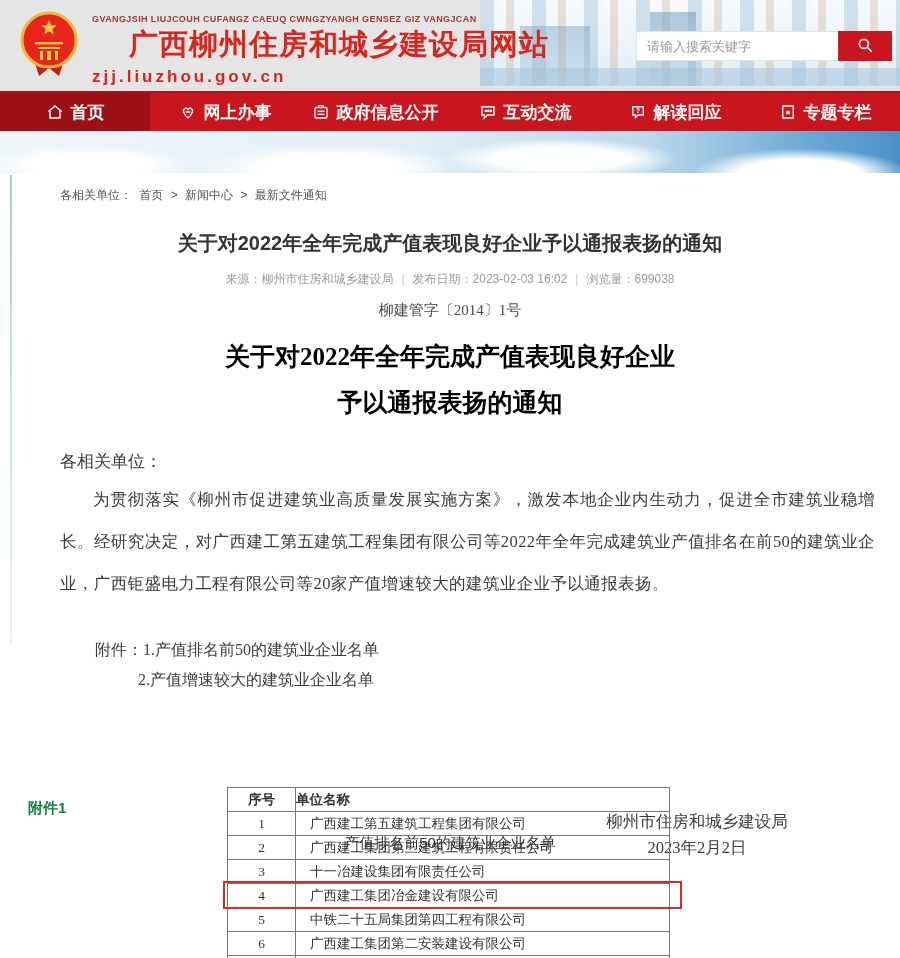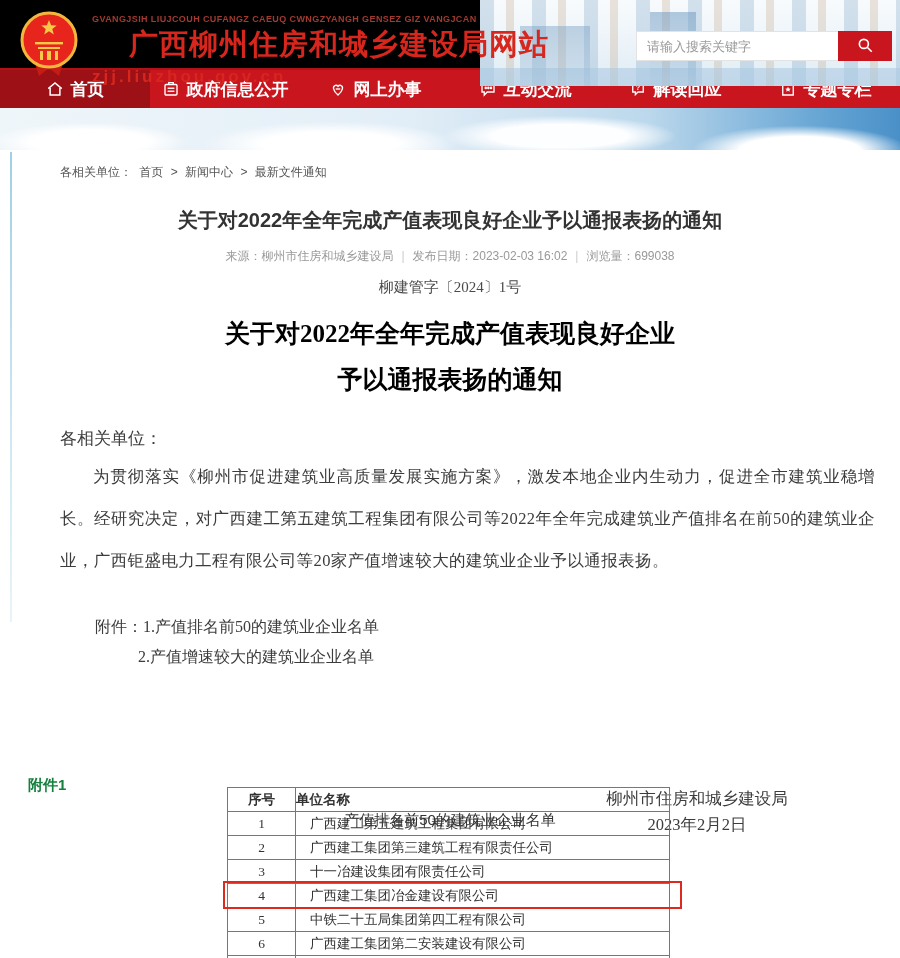--- a/index.html
+++ b/index.html
@@ -1,21 +1,21 @@
 <!DOCTYPE html>
 <html><head>
 <meta charset="utf-8">
 <style>
   * { margin:0; padding:0; box-sizing:border-box; }
   html,body { width:900px; height:958px; background:#fff; overflow:hidden;
     font-family:"Liberation Sans","DejaVu Sans",sans-serif; }
   .page { position:relative; width:900px; height:958px; background:#fff; overflow:hidden; }
 
   
-  .header { position:relative; height:68px; background:#000000; }
+  .header { position:relative; height:91px; background:#e5e5e5; }
   .city-bg { position:absolute; right:0; top:0; width:420px; height:86px;
     background:
       linear-gradient(to top, rgba(170,200,225,.55) 0 18px, transparent 18px) ,
       repeating-linear-gradient(90deg, rgba(140,175,205,.35) 0 14px, rgba(255,255,255,0) 14px 26px, rgba(190,160,130,.28) 26px 34px, rgba(255,255,255,0) 34px 52px),
       linear-gradient(to bottom,#f8fbfd 0%,#eaf2f8 60%,#dcebf4 100%);
   }
   .city-bg:before { content:""; position:absolute; left:40px; bottom:0; width:70px; height:60px;
     background:linear-gradient(to bottom, rgba(120,160,195,.45), rgba(160,190,215,.25)); }
   .city-bg:after { content:""; position:absolute; left:170px; bottom:0; width:46px; height:74px;
     background:linear-gradient(to bottom, rgba(105,150,190,.5), rgba(150,185,215,.3)); }
@@ -132,36 +132,36 @@
         <svg width="18" height="18" viewBox="0 0 24 24" fill="none" stroke="#fff" stroke-width="2">
           <path d="M3 11.5 L12 4 L21 11.5"></path>
             <path d="M5.5 10.5 V20 H18.5 V10.5"></path>
         </svg>
         </span>
       <span>首页</span>
     </div>
     <div class="nav-item">
       <span class="nav-icon">
         <svg width="18" height="18" viewBox="0 0 24 24" fill="none" stroke="#fff" stroke-width="1.8">
+          <path d="M12 20 C5 14 4.5 8.5 8.5 7.2 C10.6 6.6 12 8.6 12 8.6 C12 8.6 13.4 6.6 15.5 7.2 C19.5 8.5 19 14 12 20 Z"></path>
+          <line x1="9" y1="12" x2="15" y2="12"></line>
+        </svg>
+        </span>
+      <span>网上办事</span>
+    </div>
+    <div class="nav-item">
+      <span class="nav-icon">
+        <svg width="18" height="18" viewBox="0 0 24 24" fill="none" stroke="#fff" stroke-width="1.8">
           <rect x="4" y="6" width="16" height="14" rx="1.5"></rect>
             <path d="M9 6 V3.5 H15 V6"></path>
           <line x1="7.5" y1="11" x2="16.5" y2="11"></line>
             <line x1="7.5" y1="15" x2="16.5" y2="15"></line>
         </svg>
         </span>
       <span>政府信息公开</span>
-    </div>
-    <div class="nav-item">
-      <span class="nav-icon">
-        <svg width="18" height="18" viewBox="0 0 24 24" fill="none" stroke="#fff" stroke-width="1.8">
-          <path d="M12 20 C5 14 4.5 8.5 8.5 7.2 C10.6 6.6 12 8.6 12 8.6 C12 8.6 13.4 6.6 15.5 7.2 C19.5 8.5 19 14 12 20 Z"></path>
-          <line x1="9" y1="12" x2="15" y2="12"></line>
-        </svg>
-        </span>
-      <span>网上办事</span>
     </div>
     <div class="nav-item">
       <span class="nav-icon">
         <svg width="18" height="18" viewBox="0 0 24 24" fill="none" stroke="#fff" stroke-width="1.8">
           <path d="M4 5 H20 V16 H11 L7 20 V16 H4 Z"></path>
           <circle cx="9" cy="10.5" r="0.8" fill="#fff"></circle>
             <circle cx="12.5" cy="10.5" r="0.8" fill="#fff"></circle>
             <circle cx="16" cy="10.5" r="0.8" fill="#fff"></circle>
         </svg>
         </span>
@@ -200,21 +200,21 @@
       <span>&gt;</span>
       <span class="crumb">最新文件通知</span>
     </div>
 
     <div class="article-title">关于对2022年全年完成产值表现良好企业予以通报表扬的通知</div>
 
     <div class="article-meta">
       <b>来源：</b><span>柳州市住房和城乡建设局</span><span class="meta-sep">|</span><b>发布日期：</b><span>2023-02-03 16:02</span><span class="meta-sep">|</span><b>浏览量：</b><span>699038</span>
     </div>
 
-    <div class="doc-number">柳建管字〔2024〕1号</div>
+    <div class="doc-number">柳建管字〔2014〕1号</div>
 
     <div class="doc-title">
       <div>关于对2022年全年完成产值表现良好企业</div>
       <div>予以通报表扬的通知</div>
     </div>
 
     <div class="doc-body">
       <div class="salutation">各相关单位：</div>
       <div class="paragraph">为贯彻落实《柳州市促进建筑业高质量发展实施方案》，激发本地企业内生动力，促进全市建筑业稳增长。经研究决定，对广西建工第五建筑工程集团有限公司等2022年全年完成建筑业产值排名在前50的建筑业企业，广西钜盛电力工程有限公司等20家产值增速较大的建筑业企业予以通报表扬。</div>
       <div class="attachments">

